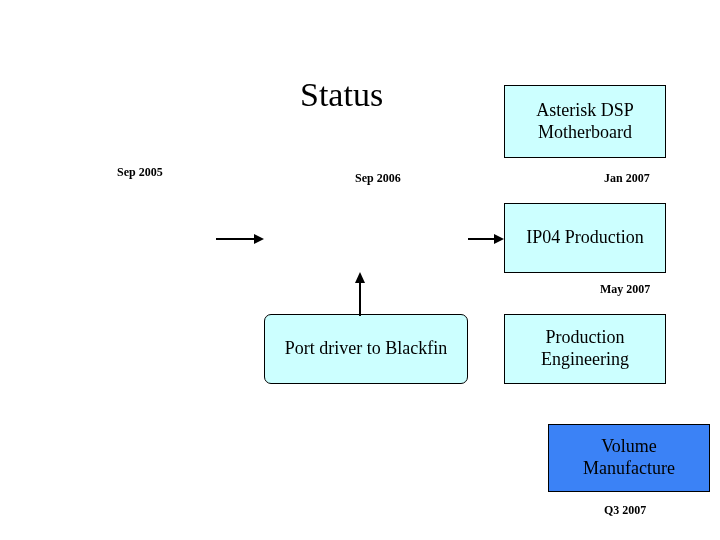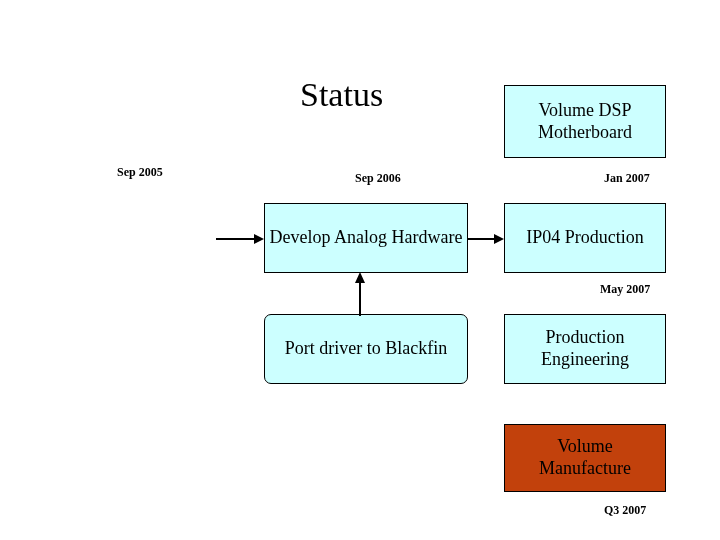--- a/index.html
+++ b/index.html
@@ -35,45 +35,42 @@
     border: 1px solid #000000;
     display: flex;
     align-items: center;
     justify-content: center;
     text-align: center;
     font-size: 18px;
     line-height: 1.2;
     padding: 2px 4px;
   }
   .box-cyan { background: #ccffff; }
-  .box-yellow { background: #c2410c; }
+  .box-yellow { background: #3b82f6; margin-left: 44px; }
   .arrow {
     position: absolute;
   }
   .arrow svg { display: block; }
 </style>
 </head>
 <body>
 
 <div id="canvas">
 
   <div class="title" style="left:300px; top:76px;">Status</div>
 
   <div class="box box-cyan" style="left:504px; top:85px; width:162px; height:73px;">
-    <span>Volume DSP Motherboard</span>
+    <span>Asterisk DSP Motherboard</span>
   </div>
 
   <div class="label" style="left:117px; top:166px;">Sep 2005</div>
   <div class="label" style="left:355px; top:172px;">Sep 2006</div>
   <div class="label" style="left:604px; top:172px;">Jan 2007</div>
 
 
-  <div class="box box-cyan" style="left:264px; top:203px; width:204px; height:70px;">
-    <span>Develop Analog Hardware</span>
-  </div>
 
   <div class="box box-cyan" style="left:504px; top:203px; width:162px; height:70px;">
     <span>IP04 Production</span>
   </div>
 
   <div class="label" style="left:600px; top:283px;text-align:center;">May 2007</div>
 
   <div class="box box-cyan" style="left:264px; top:314px; width:204px; height:70px;border-radius:7px;">
     <span>Port driver to Blackfin</span>
   </div>

